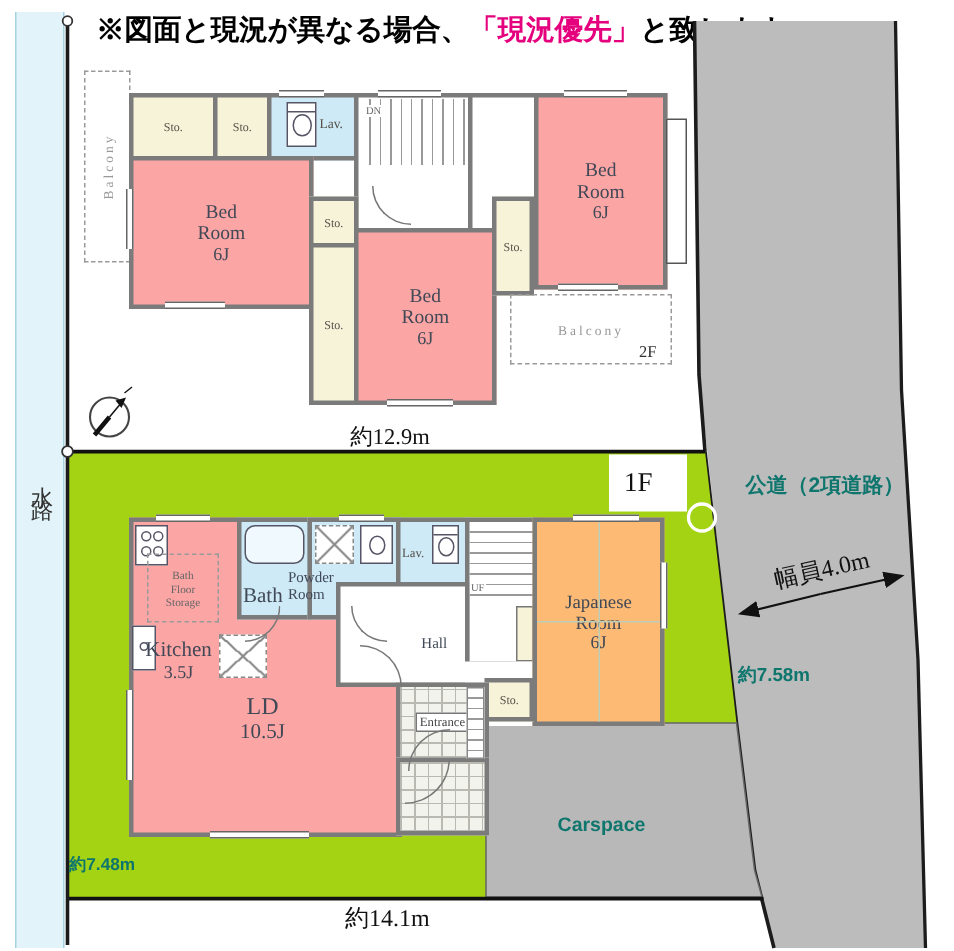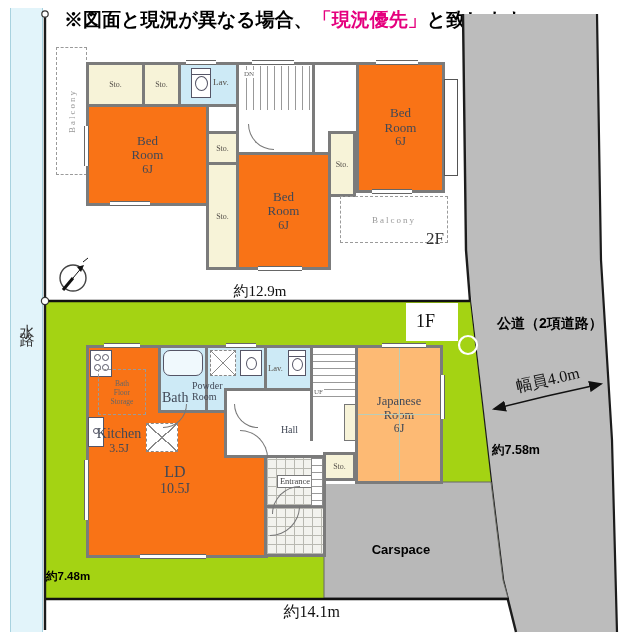--- a/index.html
+++ b/index.html
@@ -1,28 +1,28 @@
 <!DOCTYPE html>
 <html><head>
 <meta charset="utf-8">
 <style>
   html,body{margin:0;padding:0}
   body{width:636px;height:634px;position:relative;background:#fff;overflow:hidden;
        font-family:"Liberation Sans",sans-serif}
   .abs{position:absolute}
   .rm{position:absolute;box-sizing:border-box;border:3px solid #7b7b7b;
       display:flex;flex-direction:column;align-items:center;justify-content:center;text-align:center}
-  .pink{background:#f97316}.cream{background:#f7f3d8}.blue{background:#cdeaf6}
+  .pink{background:#fca5a5}.cream{background:#f7f3d8}.blue{background:#cdeaf6}
   .whitebg{background:#fff}.tatami{background:#fdba74}
   .lbl{font-family:"Liberation Serif",serif;color:#414856;line-height:1.12;pointer-events:none}
   .rname{font-size:13px}.rsize{font-size:12px}
   .slbl{font-size:8px;color:#55504a;font-family:"Liberation Serif",serif}
   .tinylbl{font-size:7px;color:#666;font-family:"Liberation Serif",serif}
   .dimtxt{font-family:"Liberation Serif",serif;color:#111}
-  .bolddim{font-weight:bold;color:#000000;font-family:"Liberation Sans",sans-serif}
+  .bolddim{font-weight:bold;color:#0f766e;font-family:"Liberation Sans",sans-serif}
   .winh{position:absolute;background:#fff;border-top:1px solid #666;border-bottom:1px solid #666;height:5px;box-sizing:border-box}
   .winv{position:absolute;background:#fff;border-left:1px solid #666;border-right:1px solid #666;width:5px;box-sizing:border-box}
   .dashedbox{position:absolute;box-sizing:border-box;border:1.5px dashed #9a9a9a;
       display:flex;align-items:center;justify-content:center}
   .balctxt{font-size:9px;color:#999;letter-spacing:2px;font-family:"Liberation Serif",serif;white-space:nowrap}
   .vrot{transform:rotate(-90deg)}
   .xbox{position:absolute;box-sizing:border-box;border:1px dashed #888;background-color:#fff;
     background-image:
       linear-gradient(to top right,transparent calc(50% - .7px),#888 calc(50% - .7px),#888 calc(50% + .7px),transparent calc(50% + .7px)),
       linear-gradient(to bottom right,transparent calc(50% - .7px),#888 calc(50% - .7px),#888 calc(50% + .7px),transparent calc(50% + .7px))}
@@ -144,21 +144,21 @@
   <span class="lbl rsize">6J</span>
 </div>
 
 <div class="rm cream" style="left:328px;top:131px;width:28px;height:66px">
   <span class="slbl">Sto.</span>
 </div>
 
 <div class="dashedbox" style="left:340px;top:196px;width:108px;height:47px">
   <span class="balctxt">Balcony</span>
 </div>
-<div class="abs lbl" style="left:426px;top:229px;font-size:17px;color:#333">2F</div>
+<div class="abs lbl" style="left:426px;top:229px;font-size:11px;color:#333">2F</div>
 
 <div class="winh" style="left:252px;top:60px;width:42px"></div>
 <div class="winh" style="left:376px;top:60px;width:42px"></div>
 <div class="winh" style="left:186px;top:60px;width:30px"></div>
 <div class="winv" style="left:84px;top:126px;height:40px"></div>
 <div class="winh" style="left:110px;top:201px;width:40px"></div>
 <div class="winh" style="left:258px;top:266px;width:44px"></div>
 <div class="winh" style="left:372px;top:189px;width:40px"></div>
 
 <div class="abs dimtxt" style="left:215px;top:282px;width:90px;text-align:center;font-size:15px">約12.9m</div>
@@ -250,13 +250,13 @@
 <div class="winv" style="left:440px;top:375px;height:44px"></div>
 <div class="winv" style="left:84px;top:460px;height:60px"></div>
 <div class="winh" style="left:140px;top:554px;width:66px"></div>
 
 <div class="abs lbl" style="left:416px;top:311px;font-size:18px;color:#111">1F</div>
 <div class="abs bolddim" style="left:497px;top:315px;font-size:14px">公道（2項道路）</div>
 <div class="abs dimtxt" style="left:500px;top:370px;width:96px;text-align:center;font-size:16px;transform:rotate(-12.5deg)">幅員4.0m</div>
 <div class="abs bolddim" style="left:492px;top:442px;font-size:12.5px">約7.58m</div>
 <div class="abs bolddim" style="left:46px;top:569px;font-size:11.5px">約7.48m</div>
 <div class="abs bolddim" style="left:358px;top:542px;width:86px;text-align:center;font-size:13px">Carspace</div>
-<div class="abs dimtxt" style="left:230px;top:602px;width:110px;text-align:right;font-size:16px">約14.1m</div>
+<div class="abs dimtxt" style="left:230px;top:602px;width:110px;text-align:left;font-size:16px">約14.1m</div>
 
 </body></html>

